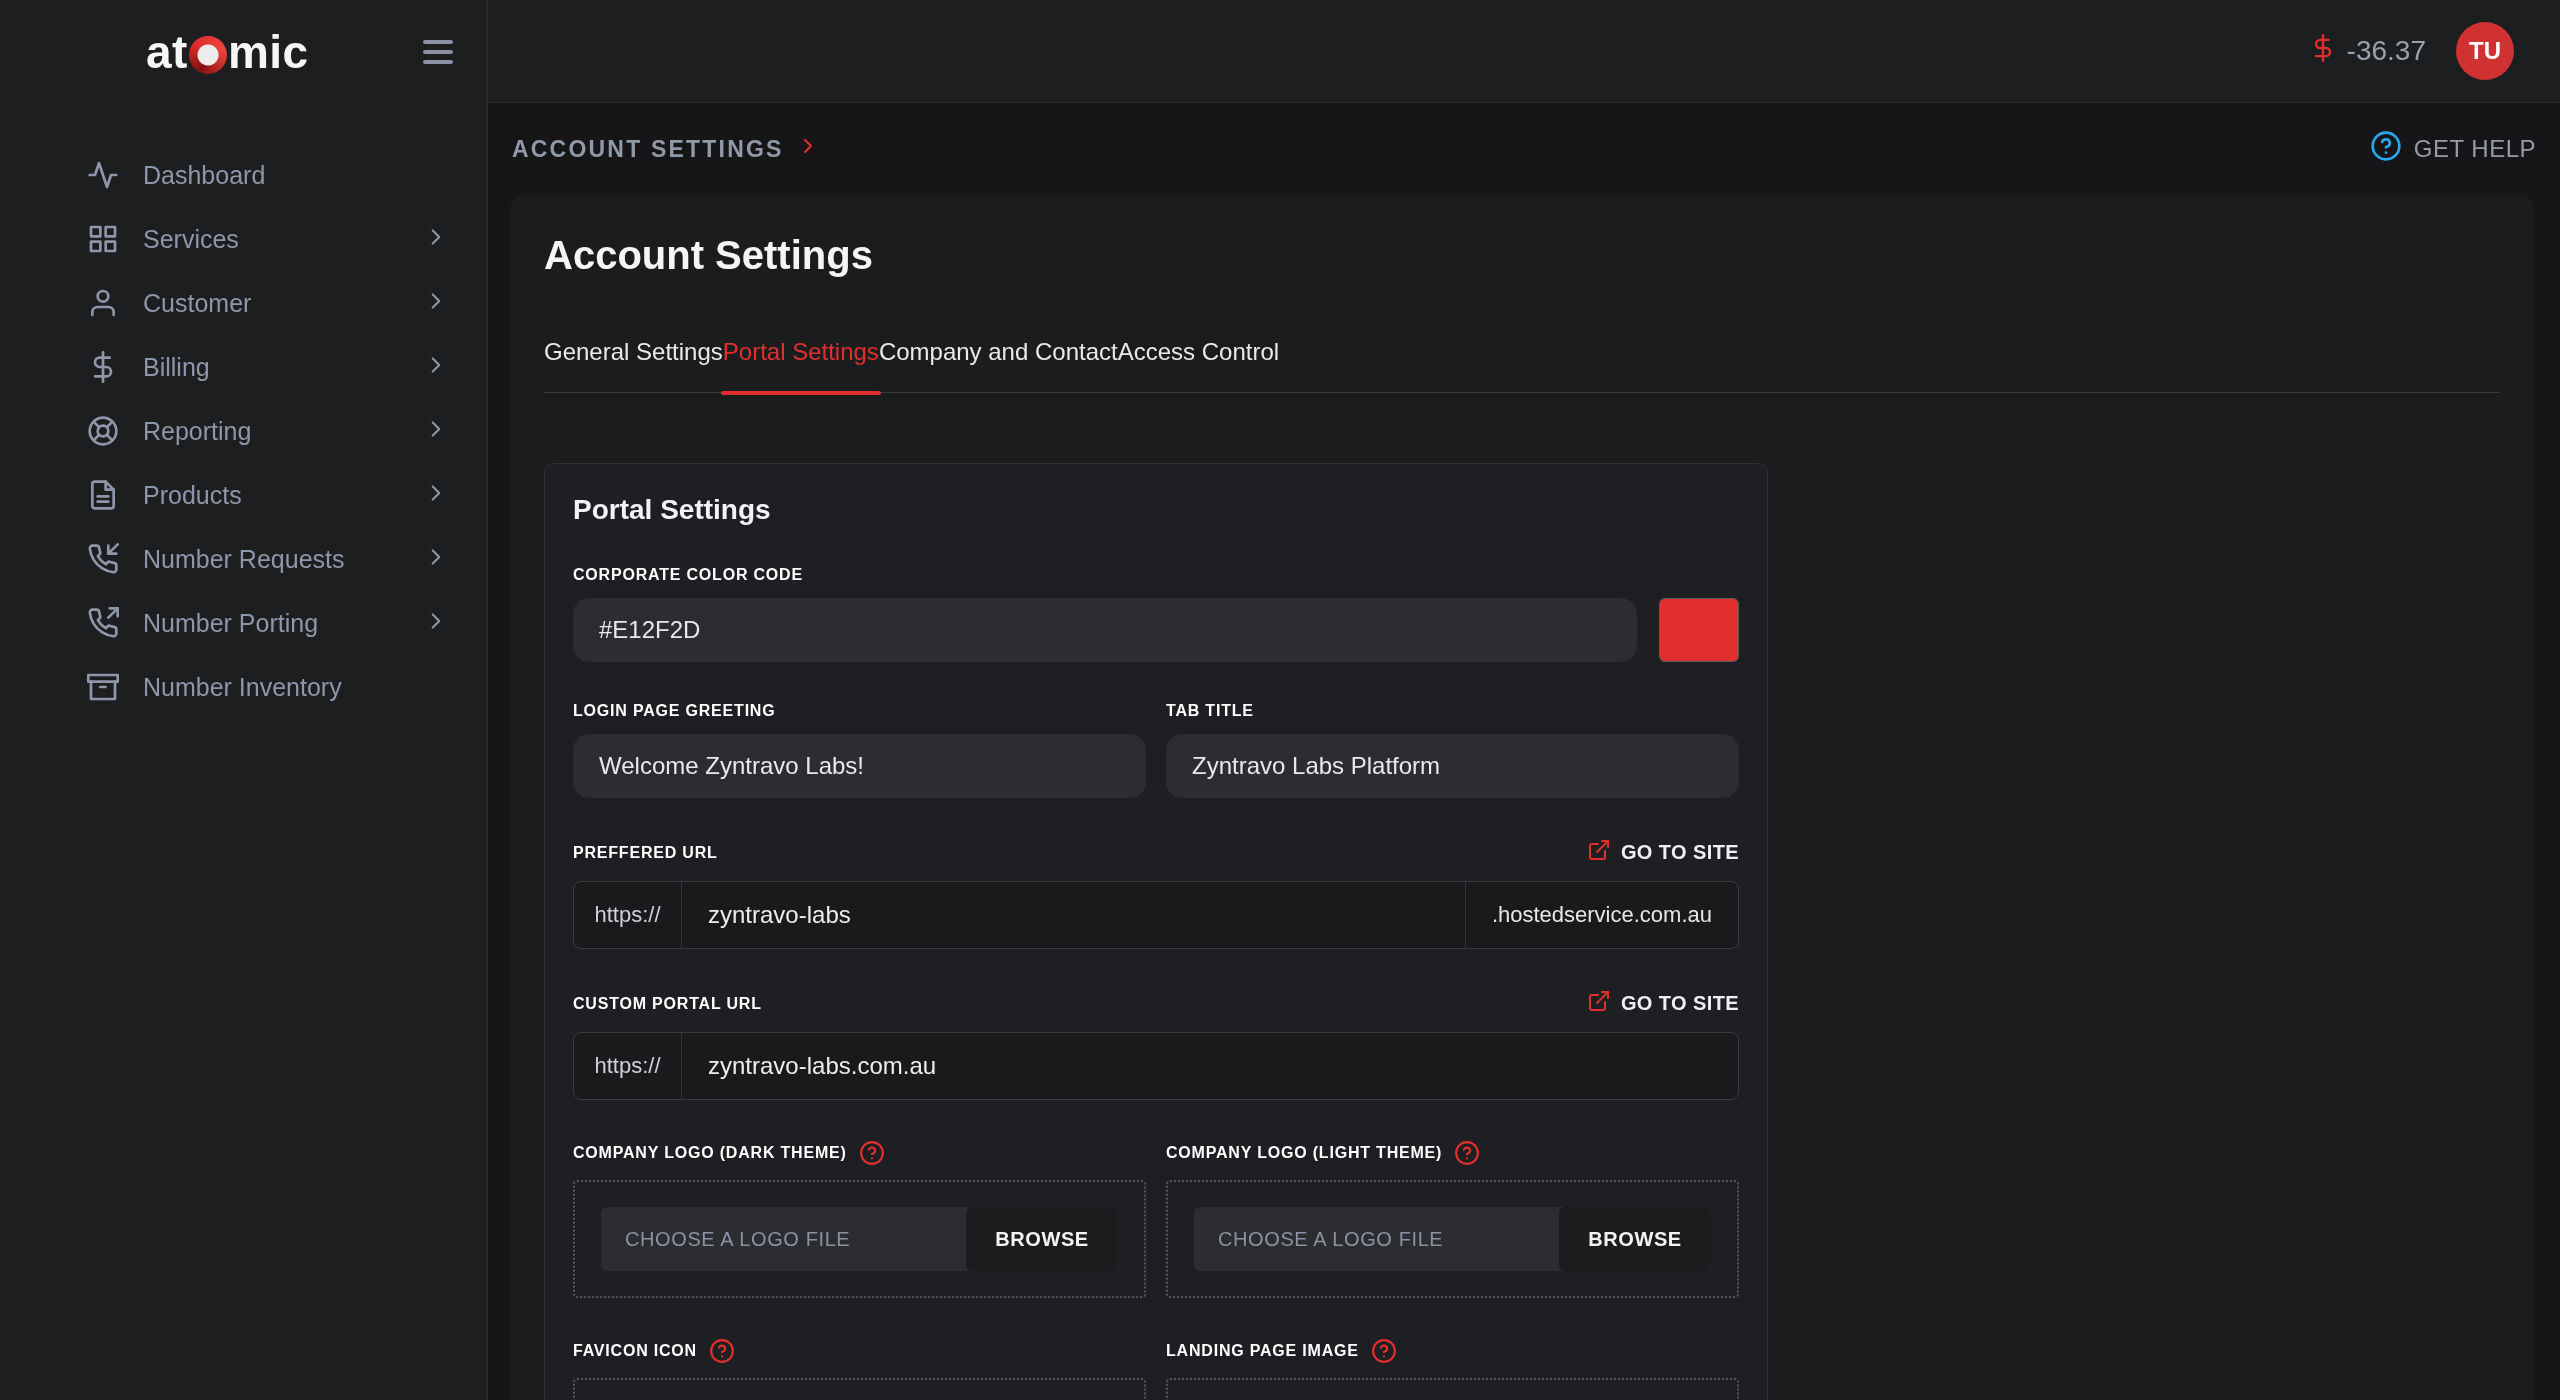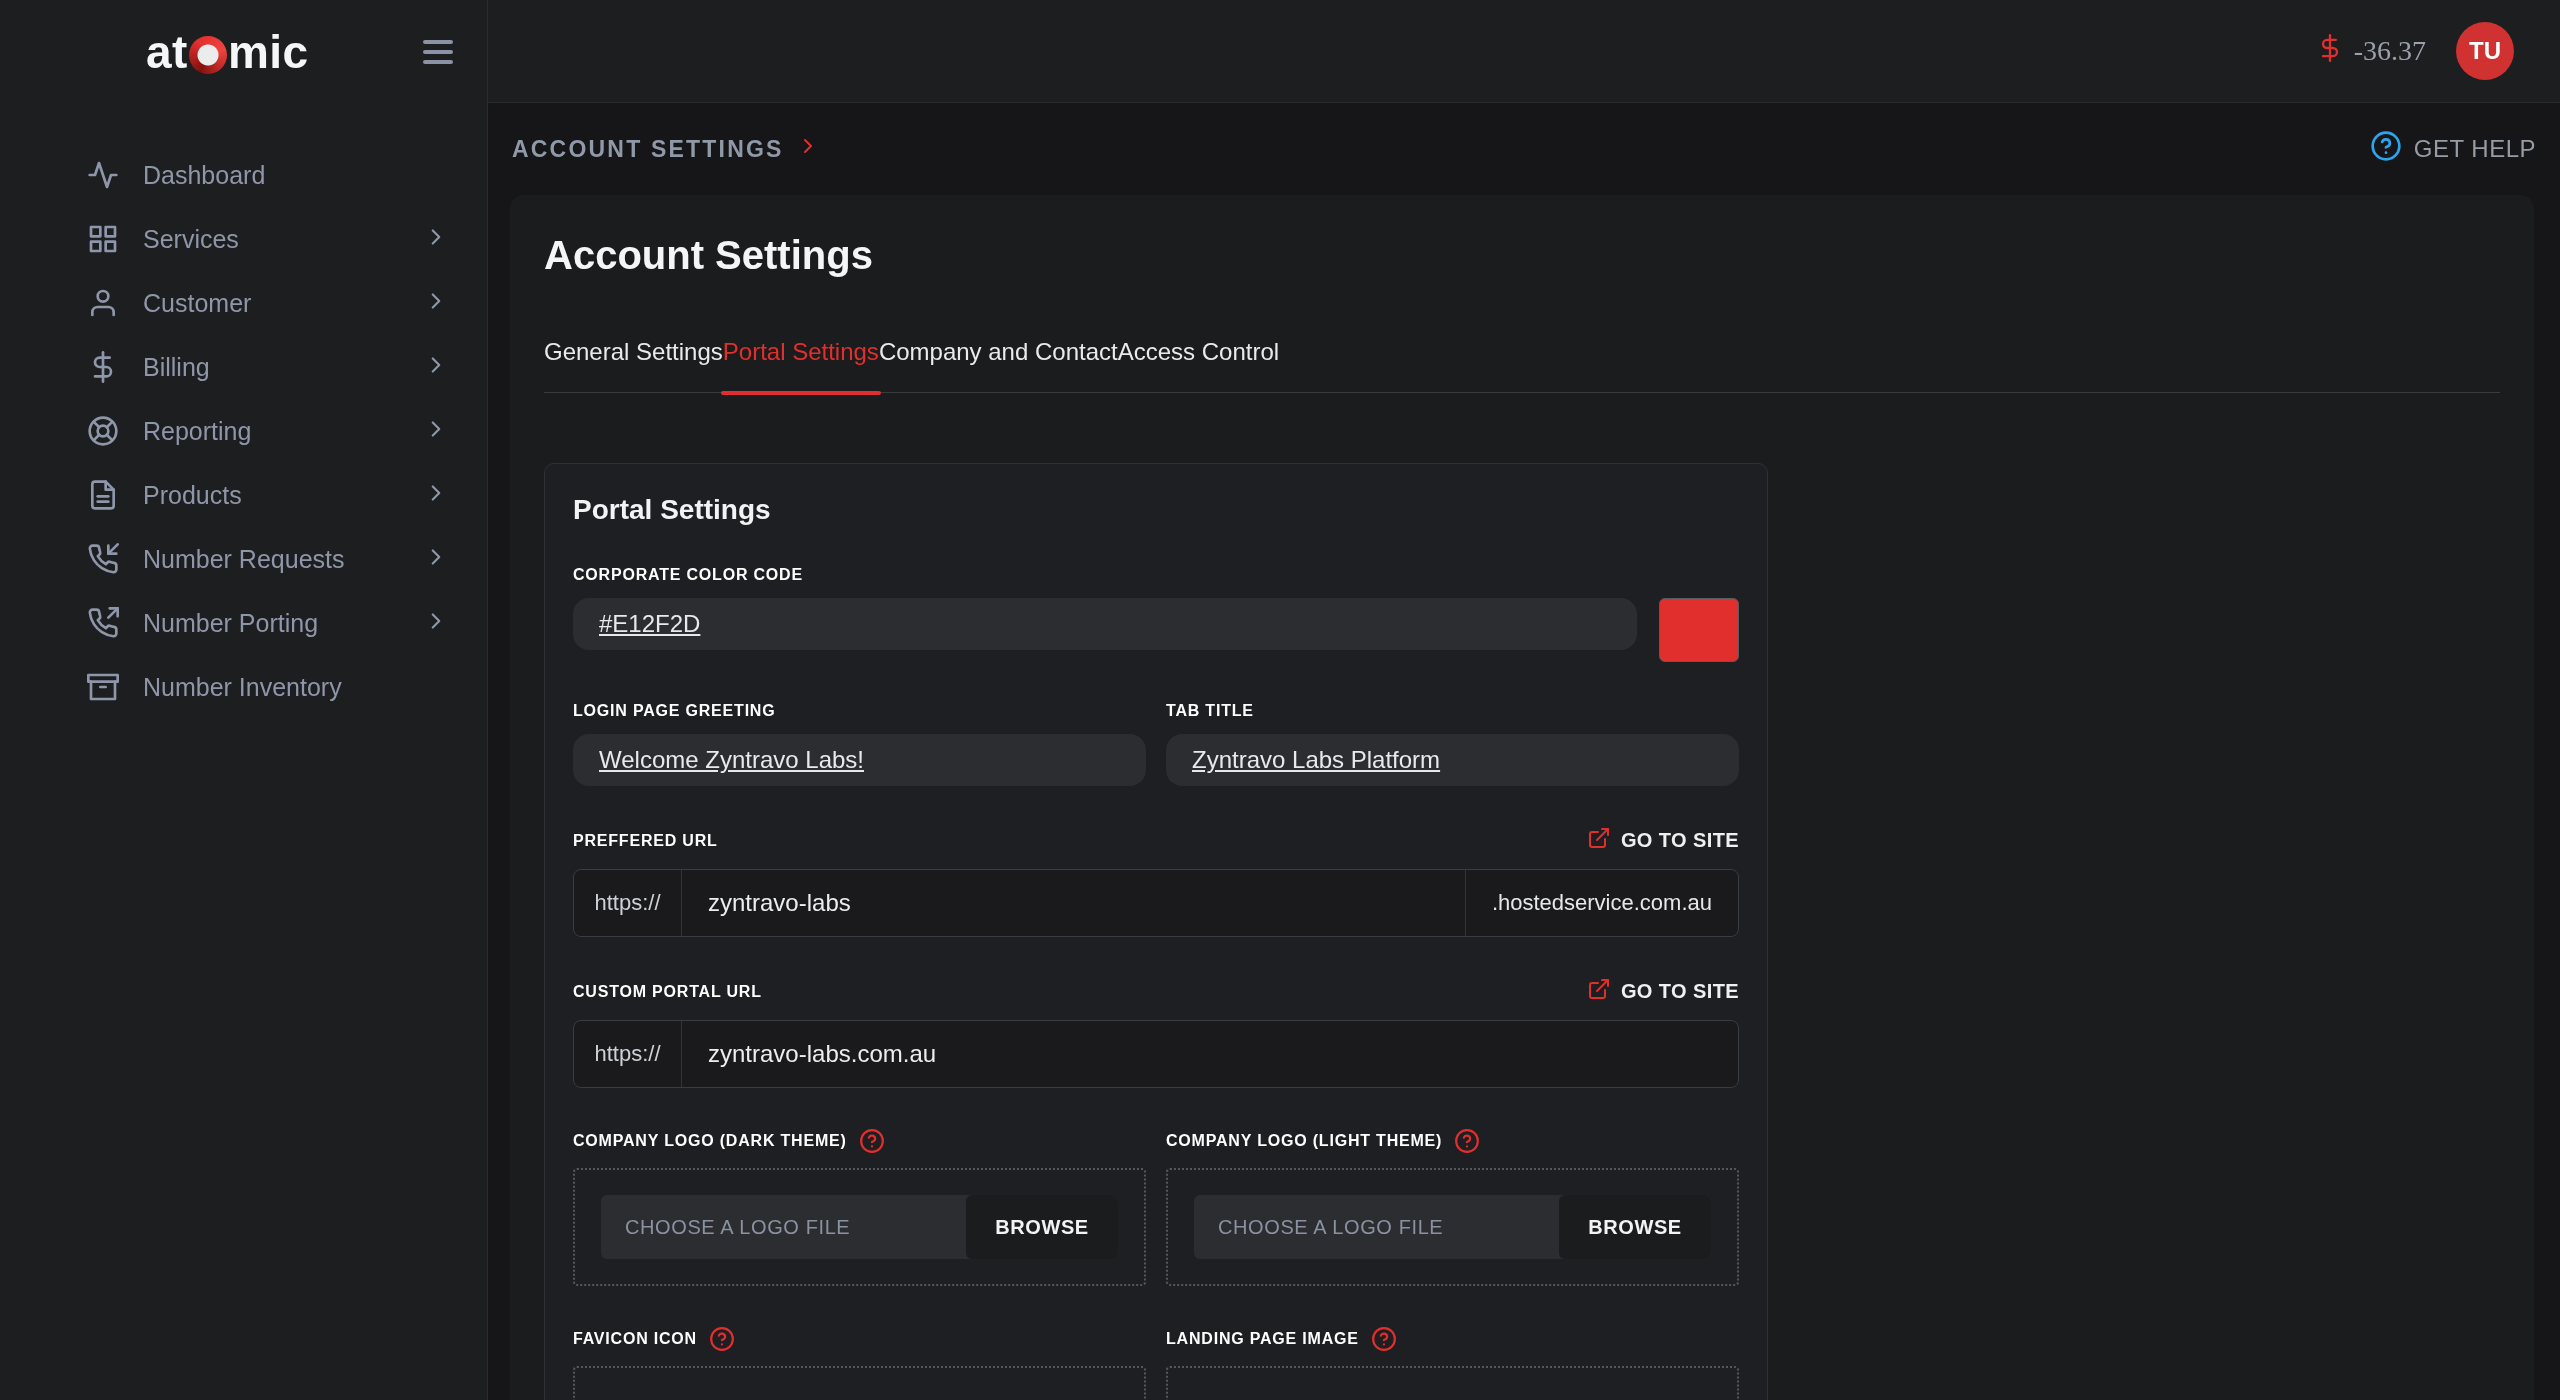--- a/index.html
+++ b/index.html
@@ -21,21 +21,21 @@
   .nav-item { height:64px; display:flex; align-items:center; padding:0 38px 0 74px; color:#8e97a9; cursor:pointer; }
   .nav-icon { width:32px; height:32px; flex:none; display:flex; align-items:center; }
   .nav-icon svg { width:32px; height:32px; }
   .nav-label { flex:1; margin-left:24px; font-size:25px; }
   .nav-chevron svg { width:26px; height:26px; }
 
   
   .main { flex:1; display:flex; flex-direction:column; min-width:0; }
   .topbar { height:103px; background:#1d1e20; border-bottom:1px solid #2b2c30;
     display:flex; align-items:center; justify-content:flex-end; gap:30px; padding-right:46px; flex:none; }
-  .balance { display:flex; align-items:center; gap:10px; color:#9aa1ac; font-size:28px; cursor:pointer;font-family:Liberation Serif, serif; }
+  .balance { display:flex; align-items:center; gap:10px; color:#9aa1ac; font-size:28px; cursor:pointer; }
   .balance svg { width:28px; height:28px; }
   .avatar { width:58px; height:58px; border-radius:50%; background:#cf3231; color:#fff;
     display:flex; align-items:center; justify-content:center; font-size:24px; font-weight:700; cursor:pointer; }
 
   .crumb-row { height:92px; display:flex; align-items:center; justify-content:space-between;
     padding:0 24px 0 24px; flex:none; }
   .breadcrumb { display:flex; align-items:center; gap:12px; color:#9099a8; font-size:23px; font-weight:700;
     letter-spacing:2.2px; cursor:pointer; }
   .breadcrumb svg { width:24px; height:24px; }
   .get-help { display:flex; align-items:center; gap:12px; color:#969ca6; font-size:24px; letter-spacing:.5px; cursor:pointer; }
@@ -57,22 +57,22 @@
   .card-title { color:#f2f3f5; font-size:28px; font-weight:700; margin-bottom:40px; }
   .section { margin-top:40px; }
   .section.first { margin-top:0; }
   label.f-label { display:block; color:#ffffff; font-size:16px; font-weight:700; letter-spacing:.8px; }
   .label-row { display:flex; align-items:center; justify-content:space-between; margin-bottom:14px; }
   .label-row.left { justify-content:flex-start; gap:12px; }
   .label-row label.f-label { margin-bottom:0; }
   .mb14 { margin-bottom:14px; }
   .q-icon svg { width:26px; height:26px; display:block; }
 
-  .text-input { height:52px; width:100%; background:#2b2d31; border:none; outline:none; border-radius:16px;
-    color:#e8e9eb; font-size:24px; padding:0 26px; font-family:inherit;text-decoration:underline; }
+  .text-input { height:64px; width:100%; background:#2b2d31; border:none; outline:none; border-radius:16px;
+    color:#e8e9eb; font-size:24px; padding:0 26px; font-family:inherit; }
   .color-row { display:flex; gap:22px; }
   .color-row .text-input { flex:1; }
   .swatch { width:80px; height:64px; border-radius:6px; border:1px solid #5a5b5e; cursor:pointer; flex:none; }
 
   .grid-2 { display:grid; grid-template-columns:1fr 1fr; gap:20px; }
 
   .goto { display:flex; align-items:center; gap:10px; color:#eff0f2; font-size:20px; font-weight:700;
     letter-spacing:.4px; text-decoration:none; cursor:pointer; }
   .goto svg { width:24px; height:24px; }
 

